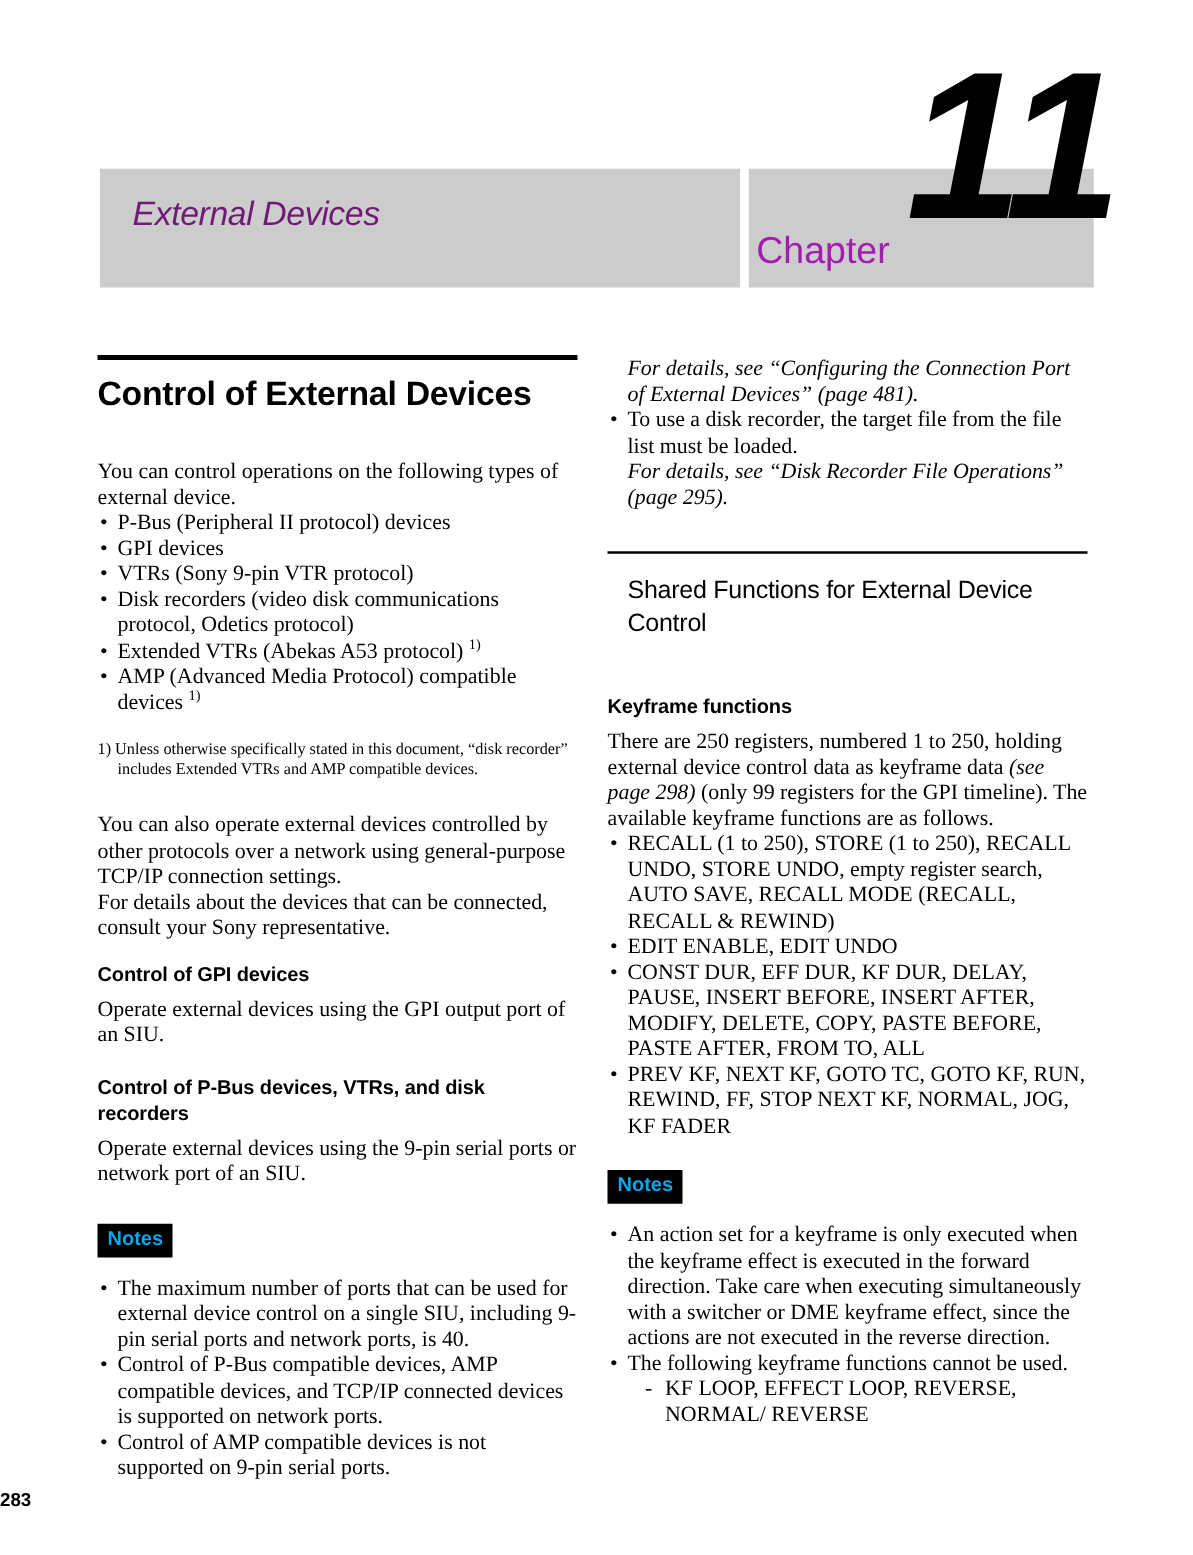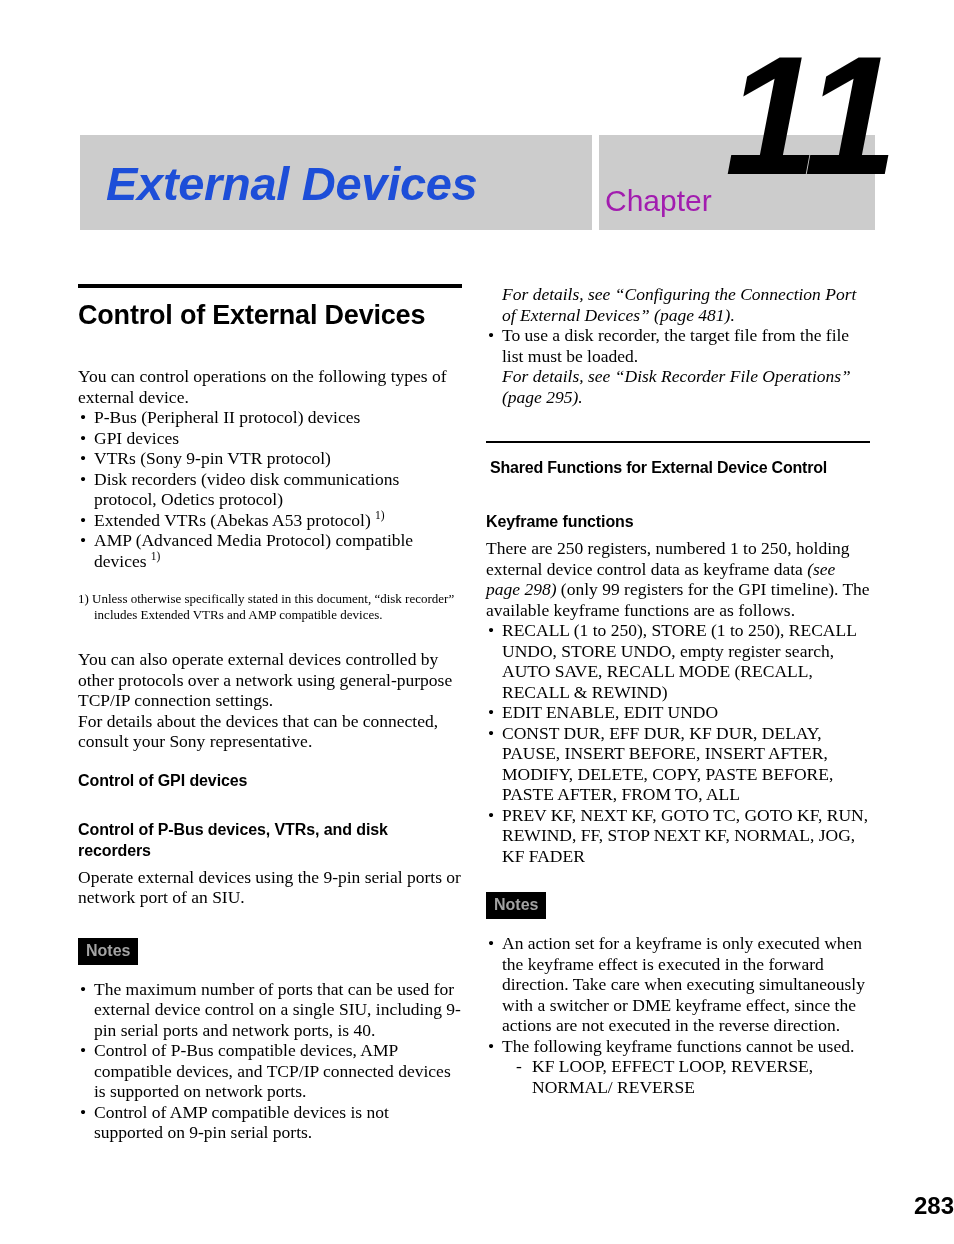--- a/index.html
+++ b/index.html
@@ -39,25 +39,25 @@
     top: 85px;
     width: 276px;
     height: 95px;
     background: #cccccc;
   }
   .chapter-title-text {
     position: absolute;
     left: 26px;
     top: 106px;
     font-family: "Liberation Sans", "DejaVu Sans", sans-serif;
-    font-weight: bold;
+    font-weight: normal;
     font-style: italic;
-    font-size: 47px;
+    font-size: 27px;
     letter-spacing: -0.3px;
-    color: #1d4ed8;
+    color: #701a75;
     white-space: nowrap;
   }
   .chapter-word {
     position: absolute;
     left: 525px;
     top: 134px;
     font-family: "Liberation Sans", "DejaVu Sans", sans-serif;
     font-weight: normal;
     font-size: 30px;
     color: #a21caf;
@@ -100,24 +100,24 @@
   h1.sec-title {
     font-family: "Liberation Sans", "DejaVu Sans", sans-serif;
     font-weight: bold;
     font-size: 27px;
     line-height: 34px;
     margin: 0 0 0 0;
     letter-spacing: -0.2px;
   }
   h2.sub-title {
     font-family: "Liberation Sans", "DejaVu Sans", sans-serif;
-    font-weight: bold;
-    font-size: 16px;
+    font-weight: normal;
+    font-size: 20px;
     line-height: 27px;
-    margin: 4px;
+    margin: 16px;
     letter-spacing: -0.2px;
   }
   h3.sub-sub-title {
     font-family: "Liberation Sans", "DejaVu Sans", sans-serif;
     font-weight: bold;
     font-size: 16px;
     line-height: 21px;
     margin: 0;
     letter-spacing: -0.1px;
   }
@@ -178,21 +178,21 @@
     font-size: 13px;
     line-height: 16px;
     margin: 0;
     padding-left: 16px;
     text-indent: -16px;
   }
 
   .notes-badge {
     display: inline-block;
     background: #000000;
-    color: #a3a3a3;
+    color: #0ea5e9;
     font-family: "Liberation Sans", "DejaVu Sans", sans-serif;
     font-weight: bold;
     font-size: 16px;
     line-height: 16px;
     padding: 5px 8px 6px 8px;
   }
 
   .sp-6  { height: 6px; }
   .sp-14 { height: 14px; }
   .sp-18 { height: 18px; }
@@ -200,24 +200,24 @@
   .sp-22 { height: 22px; }
   .sp-26 { height: 26px; }
   .sp-30 { height: 30px; }
   .sp-34 { height: 34px; }
 
   .page-number {
     position: absolute;
     left: 0;
     top: 1192px;
     width: 954px;
-    text-align: right;
-    font-family: "Liberation Sans", "DejaVu Sans", sans-serif;
-    font-weight: bold;
-    font-size: 24px;
+    text-align: left;
+    font-family: "Liberation Sans", "DejaVu Sans", sans-serif;
+    font-weight: bold;
+    font-size: 15px;
   }
 </style>
 </head>
 <body>
 
 <div class="page">
 
   <div class="chapter-header">
     <div class="band-title"></div>
     <div class="band-chapter"></div>
@@ -246,20 +246,21 @@
     <div class="sp-20"></div>
     <p class="footnote">1) Unless otherwise specifically stated in this document, “disk recorder” includes Extended VTRs and AMP compatible devices.</p>
 
     <div class="sp-26"></div>
     <p class="body">You can also operate external devices controlled by other protocols over a network using general-purpose TCP/IP connection settings.</p>
     <p class="body">For details about the devices that can be connected, consult your Sony representative.</p>
 
     <div class="sp-18"></div>
     <h3 class="sub-sub-title">Control of GPI devices</h3>
     <div class="sp-6"></div>
+    <p class="body">Operate external devices using the GPI output port of an SIU.</p>
 
     <div class="sp-22"></div>
     <h3 class="sub-sub-title">Control of P-Bus devices, VTRs, and disk recorders</h3>
     <div class="sp-6"></div>
     <p class="body">Operate external devices using the 9-pin serial ports or network port of an SIU.</p>
 
     <div class="sp-30"></div>
     <span class="notes-badge">Notes</span>
     <div class="sp-14"></div>
 

